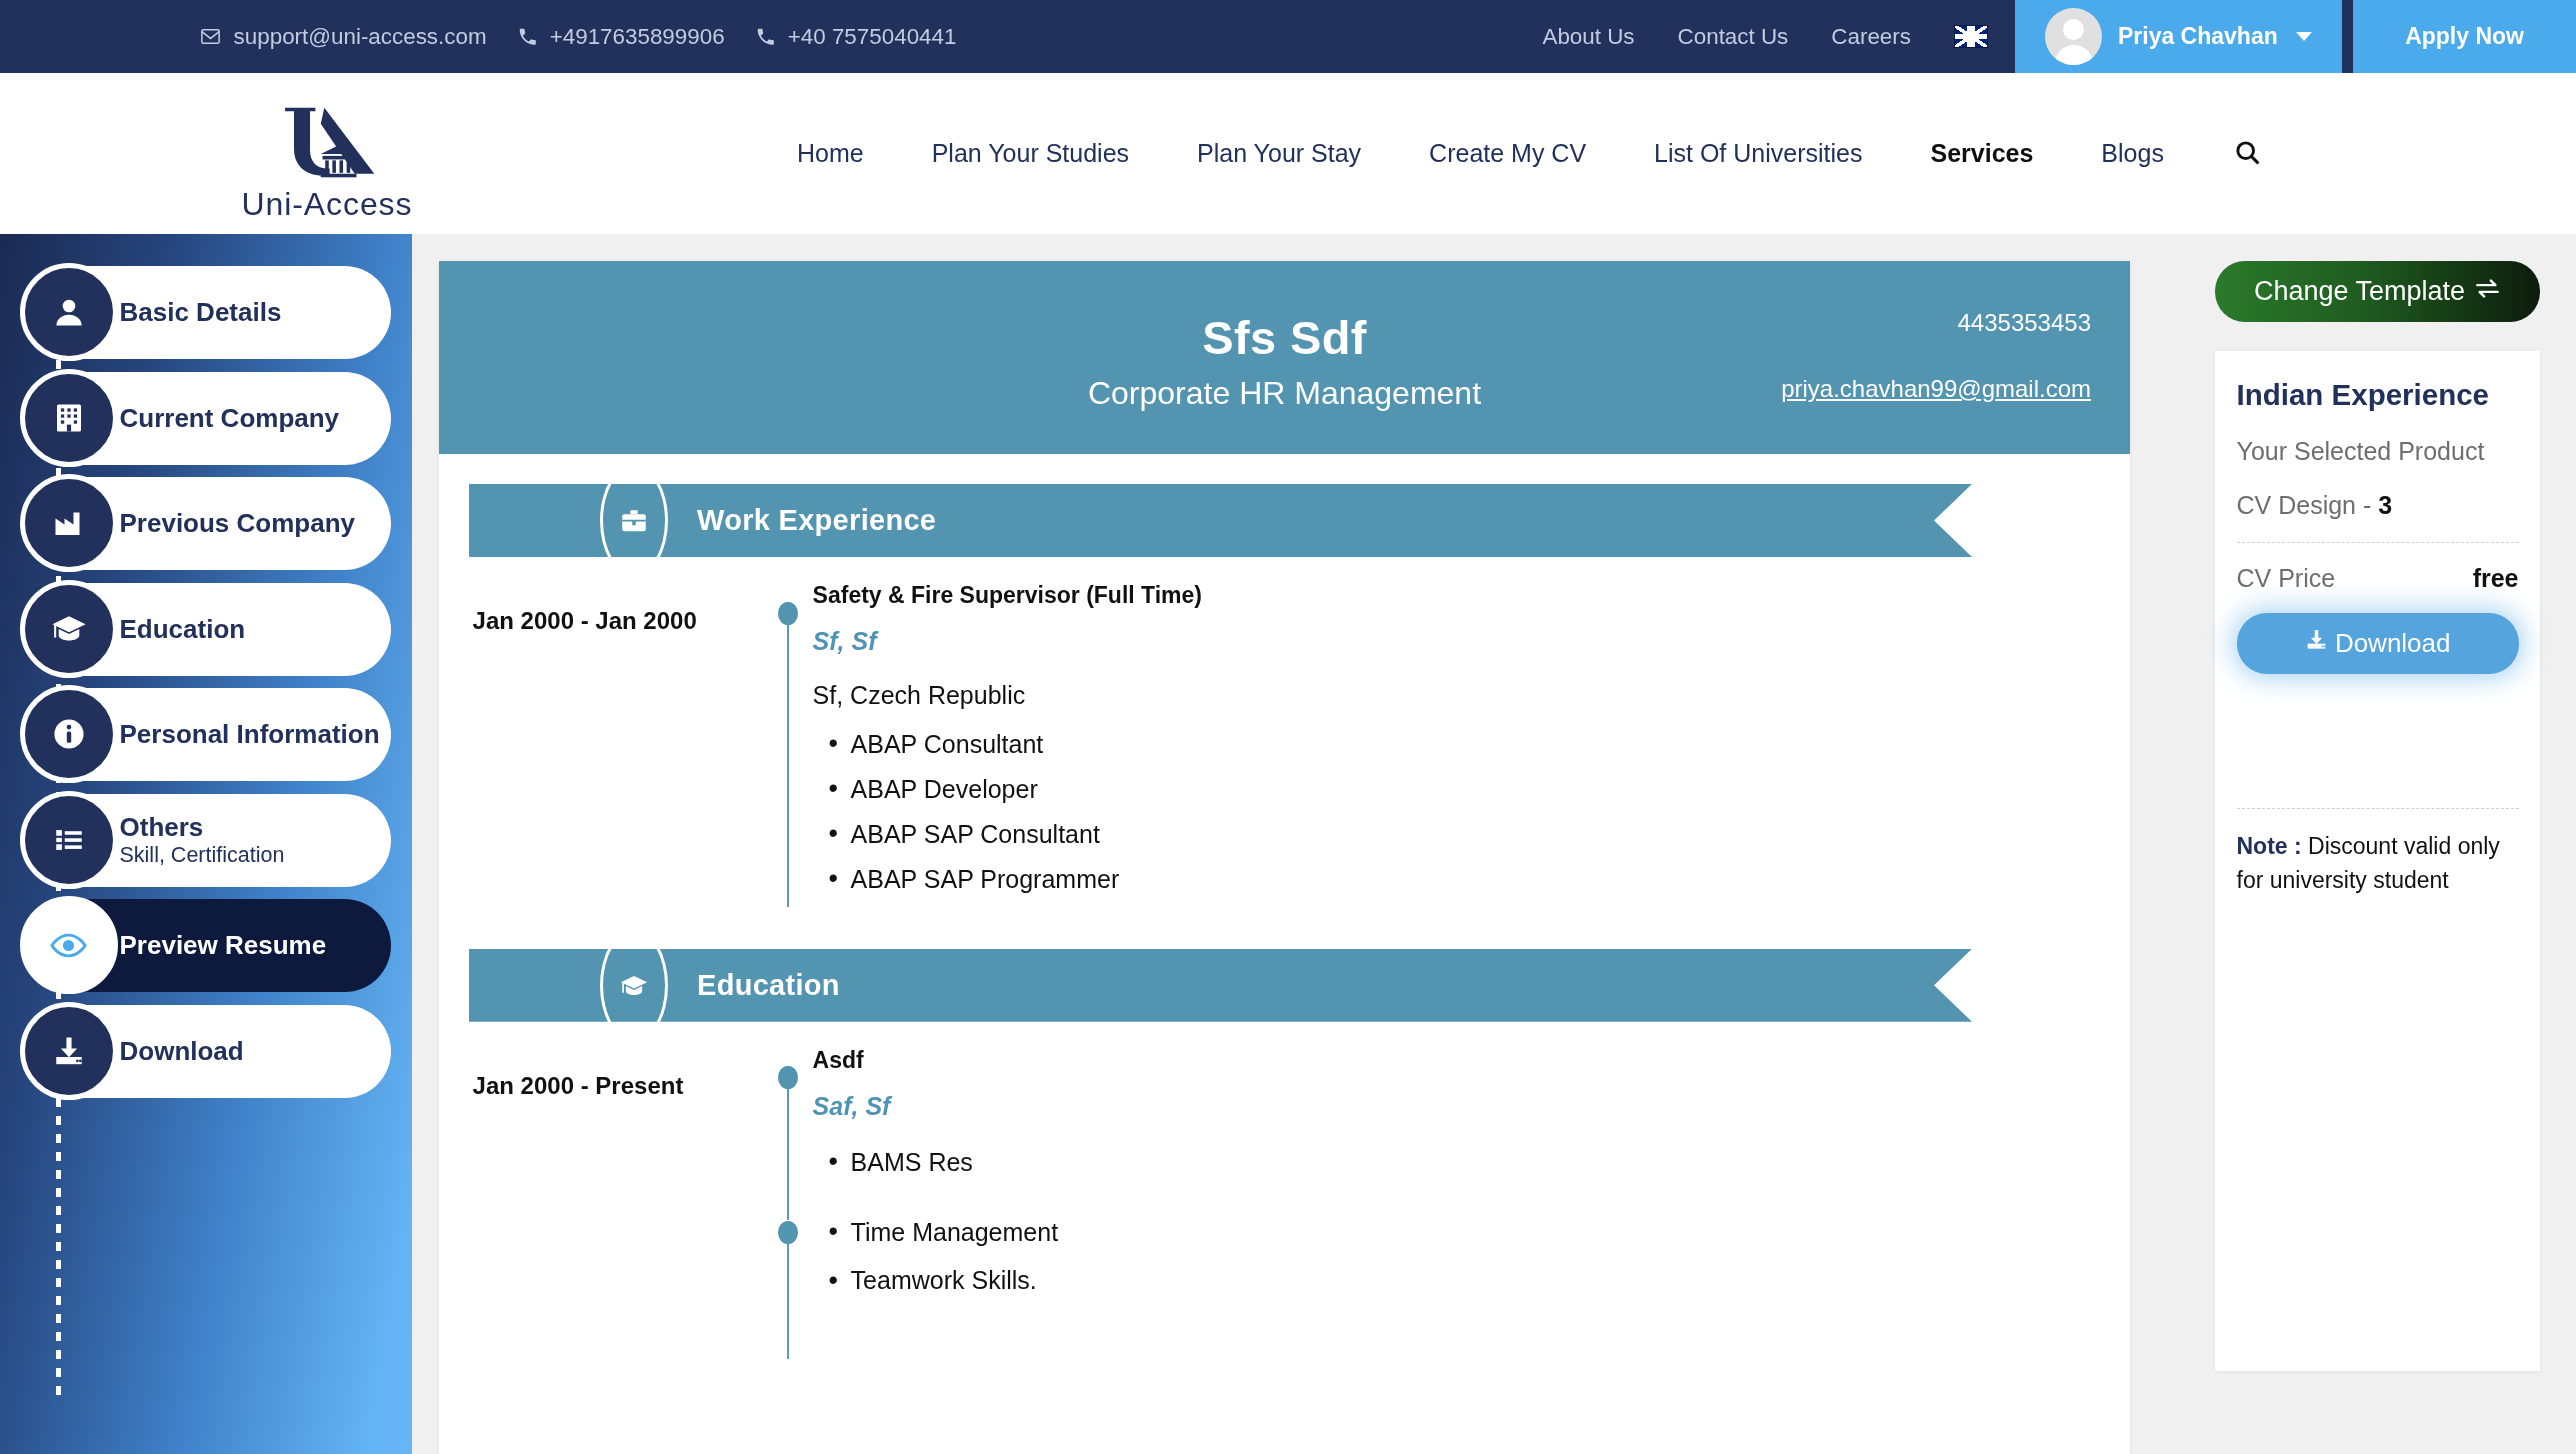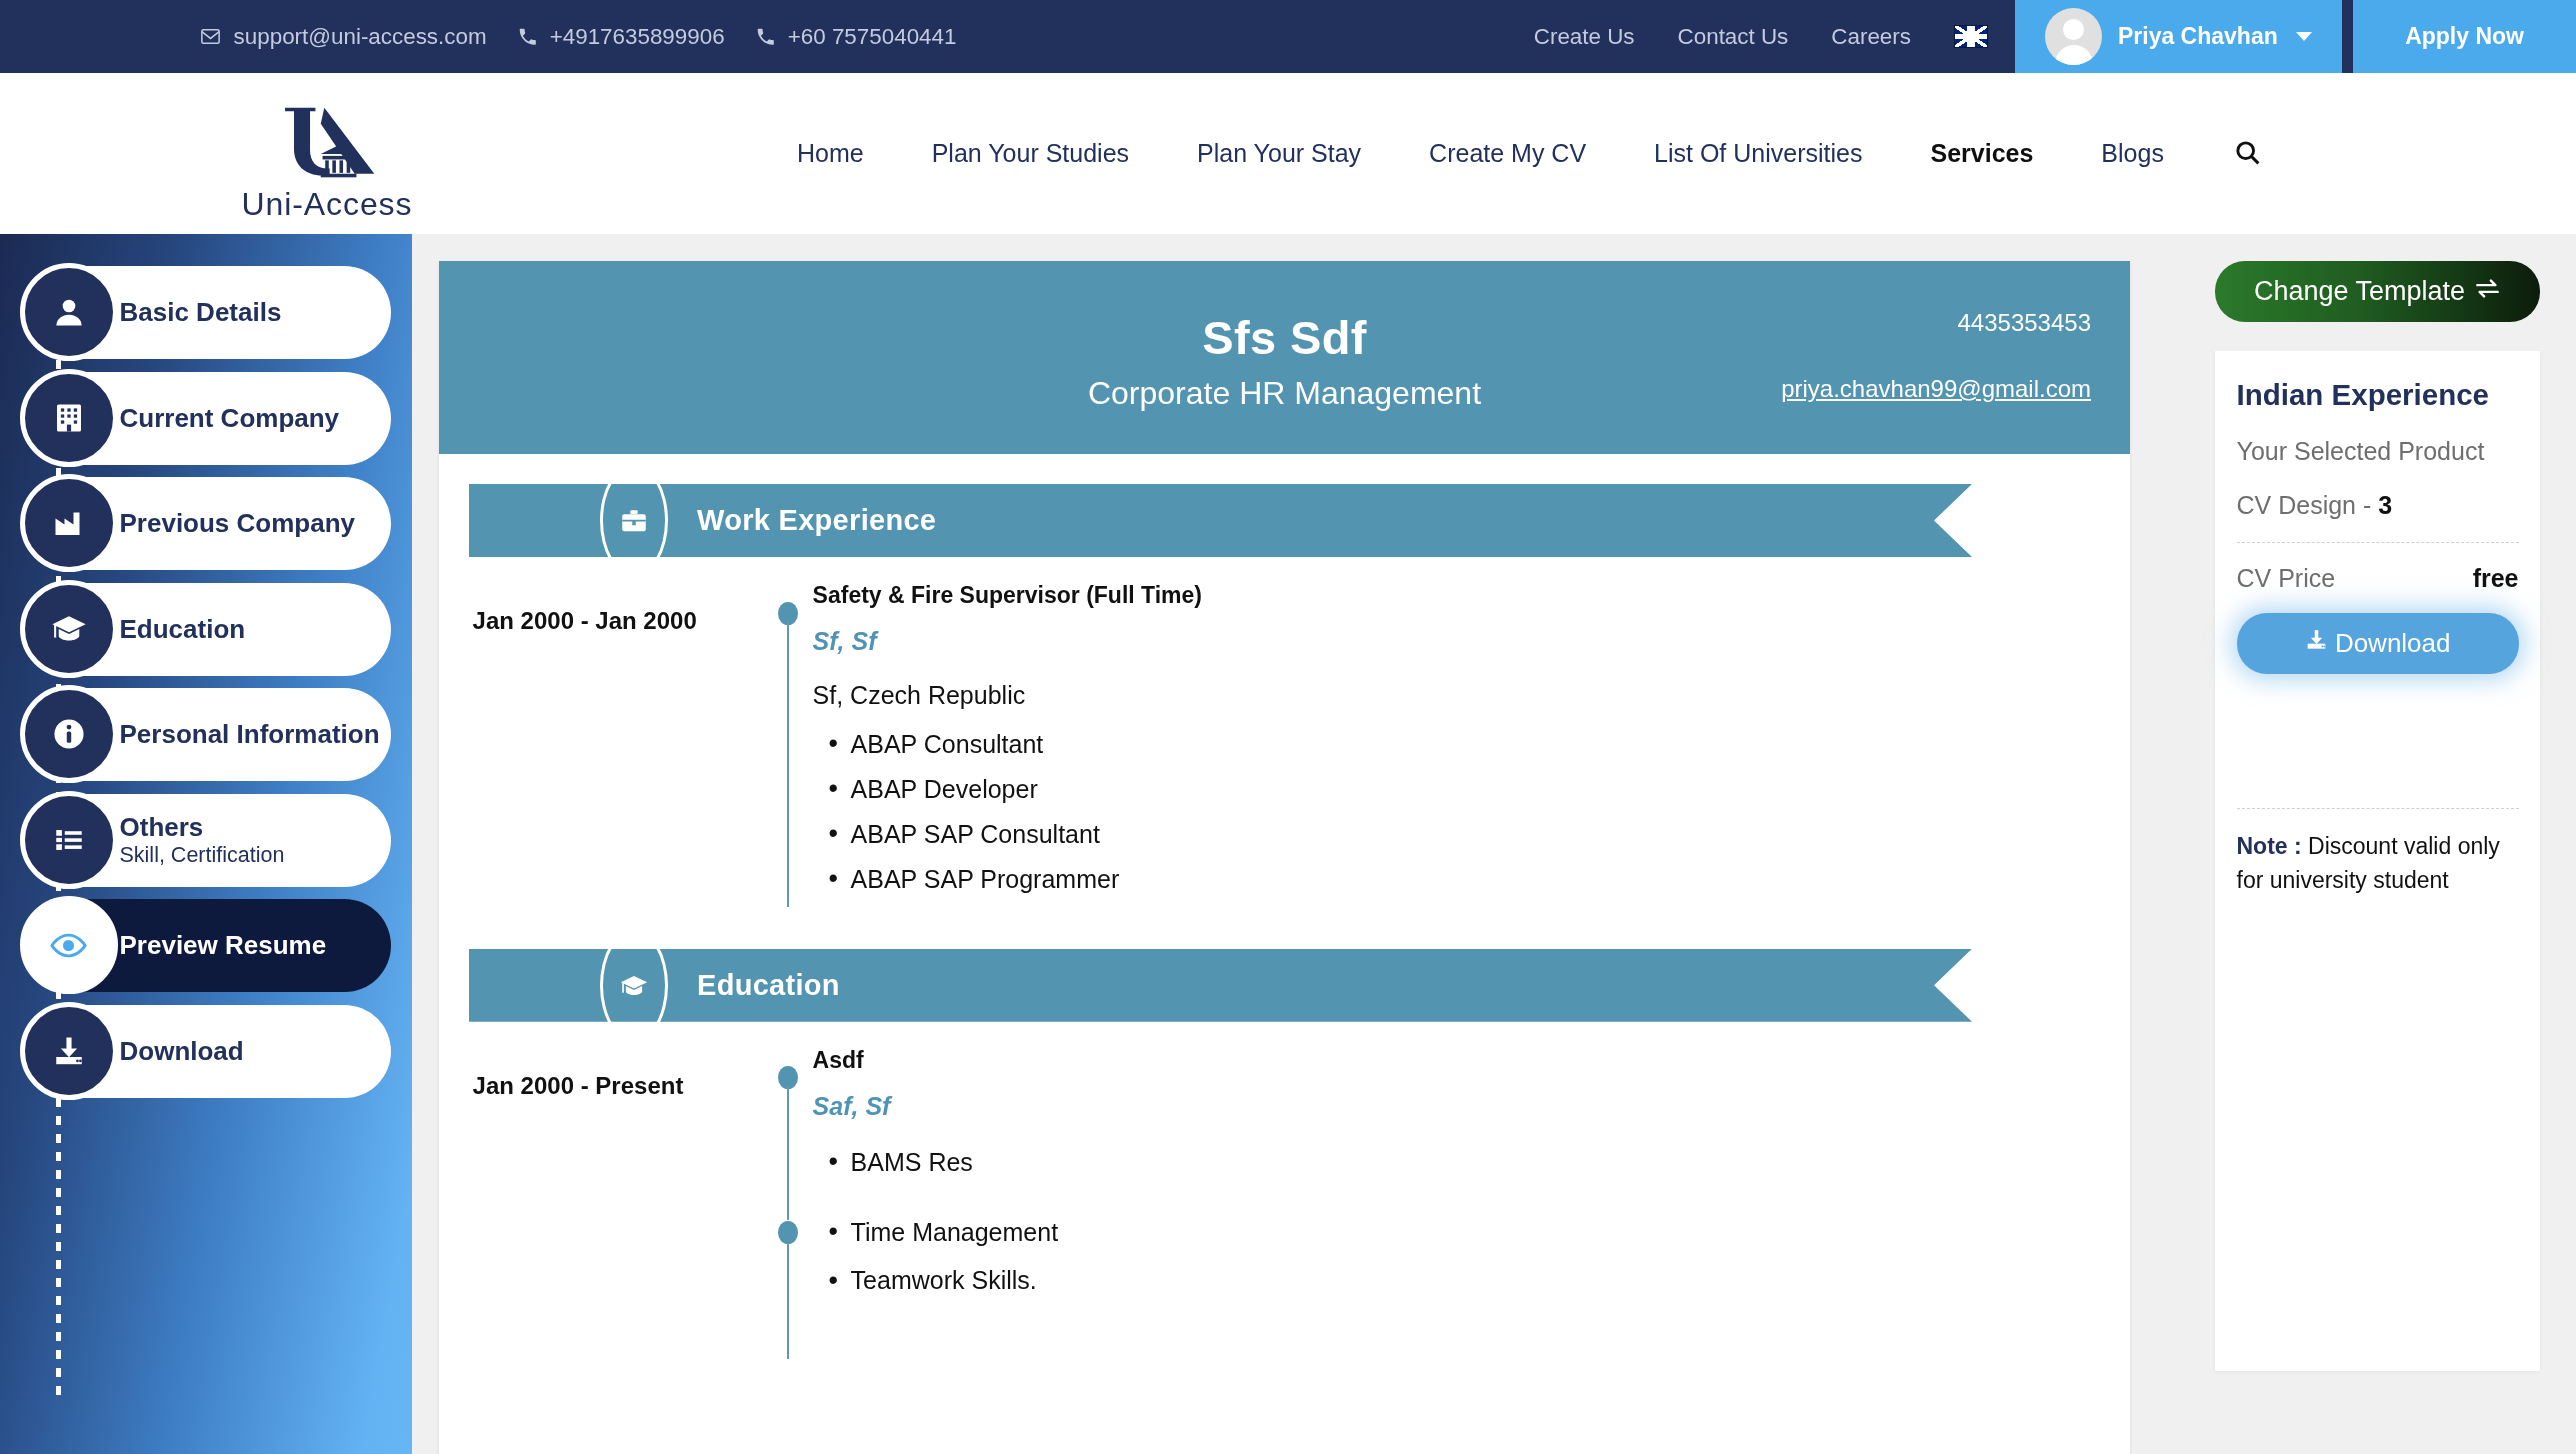--- a/index.html
+++ b/index.html
@@ -200,27 +200,27 @@
         </svg>
       </span>
       <span>+4917635899906</span>
     </div>
     <div class="tb-item">
       <span>
         <svg width="21.5" height="21.5" viewBox="0 0 24 24" fill="#c3cbe0">
           <path d="M6.6 10.8c1.4 2.8 3.8 5.1 6.6 6.6l2.2-2.2c.3-.3.7-.4 1-.2 1.1.4 2.4.6 3.6.6.6 0 1 .4 1 1V20c0 .6-.4 1-1 1C10.6 21 3 13.4 3 4c0-.6.4-1 1-1h3.5c.6 0 1 .4 1 1 0 1.3.2 2.5.6 3.6.1.4 0 .8-.2 1l-2.3 2.2z"></path>
         </svg>
       </span>
-      <span>+60 7575040441</span>
+      <span>+40 7575040441</span>
     </div>
   </div>
 
   <div class="tb-right">
     <div class="tb-links">
-      <a class="tb-link">Create Us</a>
+      <a class="tb-link">About Us</a>
       <a class="tb-link">Contact Us</a>
       <a class="tb-link">Careers</a>
       <span class="flag"></span>
     </div>
     <div class="user-chip">
       <span class="avatar"></span>
       <span>Priya Chavhan</span>
       <span class="caret"></span>
     </div>
     <div class="apply-btn">Apply Now</div>

